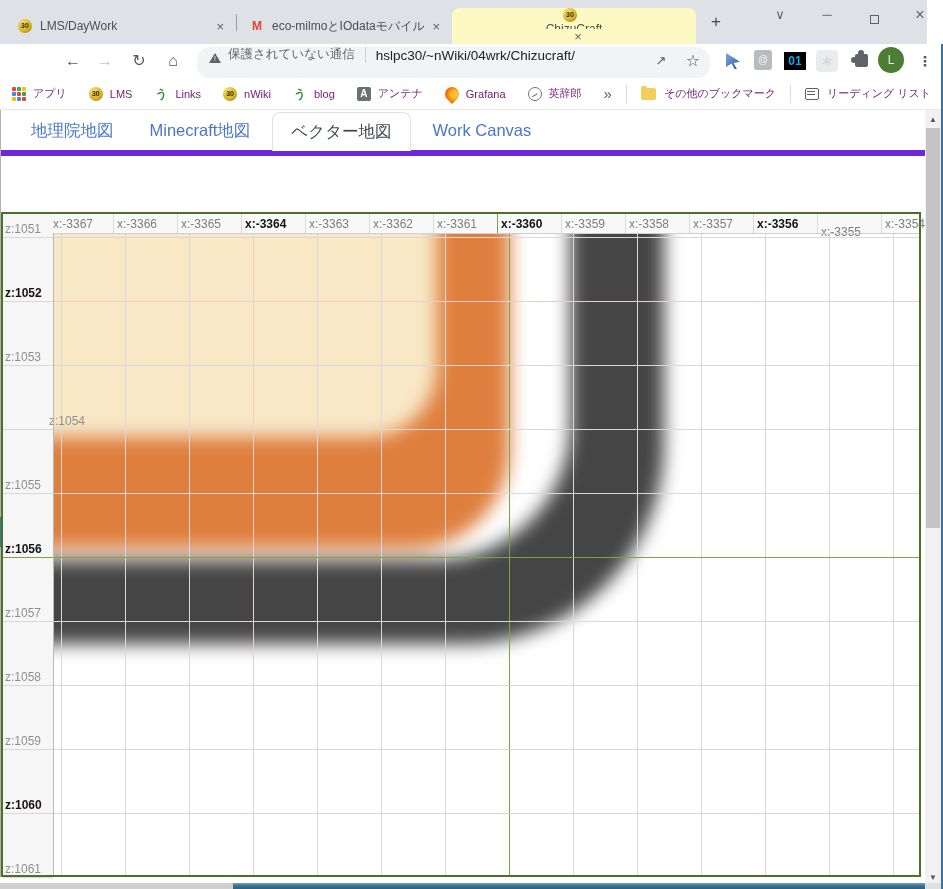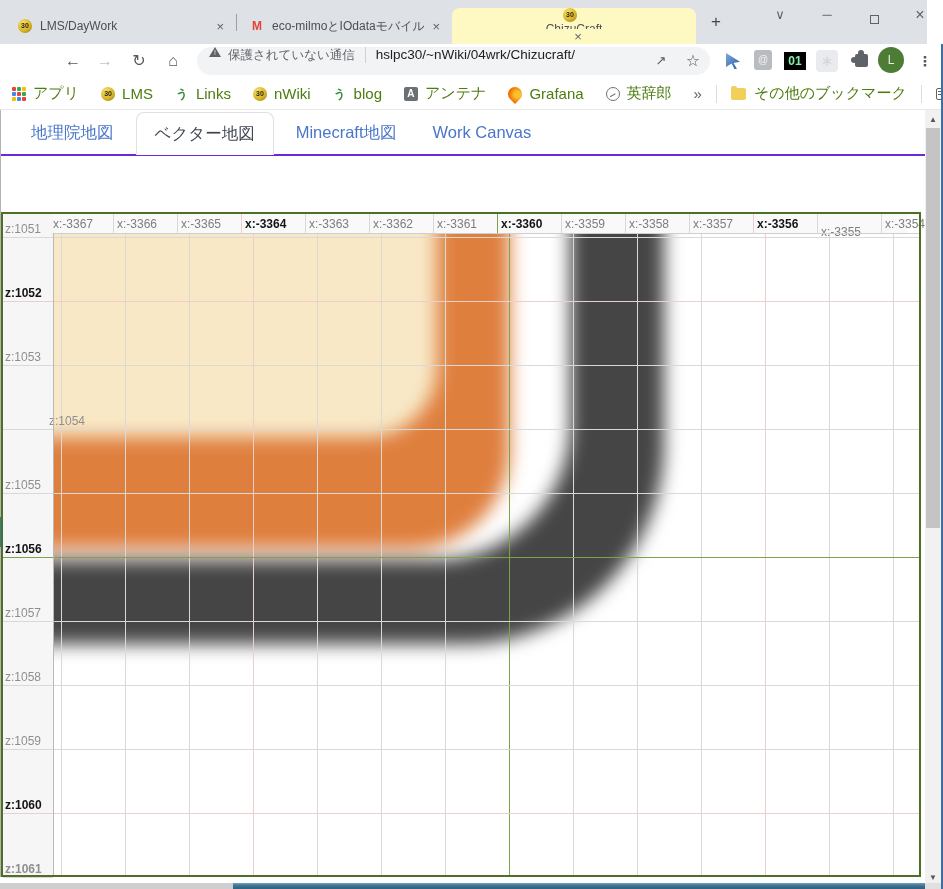--- a/index.html
+++ b/index.html
@@ -25,52 +25,52 @@
     font-size:13px; color:#5f6368; }
   #ctl-max { top:9px; }
   #ctl-max span { display:inline-block; width:9px; height:9px; border:1px solid #5f6368; }
 
   
   #navbar { position:absolute; left:0; top:44px; width:943px; height:34px; background:#fff; }
   .navic { position:absolute; top:4px; width:26px; height:26px; text-align:center; line-height:26px;
     font-size:16px; color:#55585c; }
   .navic.disabled { color:#c0c3c7; }
   #omnibox { position:absolute; left:197px; top:3px; width:513px; height:28px; background:#f1f3f4;
-    border-radius:14px; display:flex; align-items:flex-start; padding:0 12px; }
+    border-radius:14px; display:flex; align-items:flex-end; padding:16px 12px; }
   #warn-tri { width:0; height:0; border-left:6px solid transparent; border-right:6px solid transparent;
     border-bottom:10px solid #5f6368; position:relative; margin-right:7px; }
   #warn-tri i { position:absolute; left:-1px; top:2px; font-size:7px; color:#f1f3f4; font-style:normal; }
   #sec-text { font-size:12.5px; color:#5f6368; white-space:nowrap; }
   #omni-div { width:1px; height:16px; background:#d0d3d6; margin:0 10px; }
   #url-text { font-size:13.5px; color:#202124; white-space:nowrap; }
   #share-ic { left:648px; } #star-ic { left:680px; }
   .extic { position:absolute; top:6px; width:22px; height:22px; }
   #ext-cursor { left:722px; }
   #ext-cursor span { display:block; width:14px; height:16px; margin:3px auto;
     background:linear-gradient(135deg,#7aa7e0,#2f5f9e); clip-path:polygon(0 0,100% 55%,55% 62%,78% 100%,60% 100%,40% 66%,0 88%); }
   #ext-doc { left:754px; background:#b8bcc0; border-radius:3px; width:18px; height:20px;
     color:#f2f3f4; font-size:10px; text-align:center; line-height:20px; }
-  #ext-01 { left:784px; background:#000; color:#86efac; width:22px; height:18px; top:8px;
+  #ext-01 { left:784px; background:#000; color:#0ea5e9; width:22px; height:18px; top:8px;
     font-size:12px; font-weight:bold; text-align:center; line-height:18px; }
   #ext-faded { left:816px; background:#e9ebee; border-radius:4px; color:#d3d6da; font-size:15px;
     text-align:center; line-height:22px; }
   #ext-puzzle { left:850px; }
   #ext-puzzle span { display:block; width:13px; height:13px; background:#5f6368; margin:4px auto; border-radius:2px; position:relative; }
   #ext-puzzle span:before { content:""; position:absolute; left:3px; top:-4px; width:6px; height:6px; background:#5f6368; border-radius:50%; }
   #ext-puzzle span:after { content:""; position:absolute; left:-4px; top:3px; width:6px; height:6px; background:#5f6368; border-radius:50%; }
   #avatar { position:absolute; left:878px; top:3px; width:26px; height:26px; border-radius:50%;
     background:#4d7c35; color:#e8f0e0; font-size:12px; text-align:center; line-height:26px; }
   #menu-dots { left:912px; letter-spacing:0; font-size:14px; font-weight:bold; }
 
   
   #bmbar { position:absolute; left:0; top:78px; width:943px; height:32px; background:#fff;
     border-bottom:1px solid #e8e8e8; display:flex; align-items:center; padding-left:12px; }
   .bm { display:flex; align-items:center; margin-right:22px; }
   .bmicon { width:14px; height:14px; margin-right:7px; flex:0 0 14px; text-align:center; }
-  .bmlabel { font-size:15px; color:#4d7c0f; white-space:nowrap; }
+  .bmlabel { font-size:11px; color:#701a75; white-space:nowrap; }
   .bmicon.apps { background:
      radial-gradient(circle 2px at 2px 2px,#ea4335 2px,transparent 2.5px),
      radial-gradient(circle 2px at 7px 2px,#34a853 2px,transparent 2.5px),
      radial-gradient(circle 2px at 12px 2px,#fbbc04 2px,transparent 2.5px),
      radial-gradient(circle 2px at 2px 7px,#4285f4 2px,transparent 2.5px),
      radial-gradient(circle 2px at 7px 7px,#ea4335 2px,transparent 2.5px),
      radial-gradient(circle 2px at 12px 7px,#34a853 2px,transparent 2.5px),
      radial-gradient(circle 2px at 2px 12px,#fbbc04 2px,transparent 2.5px),
      radial-gradient(circle 2px at 7px 12px,#4285f4 2px,transparent 2.5px),
      radial-gradient(circle 2px at 12px 12px,#ea4335 2px,transparent 2.5px); }
@@ -86,21 +86,21 @@
   #bm-right { margin-left:auto; display:flex; align-items:center; padding-right:14px; }
   #bm-more { font-size:15px; color:#5f6368; margin-right:14px; }
   .bmdiv { width:1px; height:18px; background:#dadce0; margin-right:14px; }
   .folder-ic { width:15px; height:12px; background:#f2cf5b; border-radius:2px; position:relative; margin-right:8px; }
   .folder-ic:before { content:""; position:absolute; left:0; top:-2px; width:6px; height:3px; background:#f2cf5b; border-radius:2px 2px 0 0; }
   .rlist-ic { width:14px; height:12px; border:1.5px solid #5f6368; border-radius:2px; margin-right:8px; position:relative; }
   .rlist-ic:before { content:""; position:absolute; left:1px; top:2px; width:8px; height:1.5px; background:#5f6368; box-shadow:0 3px 0 #5f6368; }
 
   
   #pagetabs { position:absolute; left:0; top:110px; width:925px; height:46px; background:#fff;
-    border-bottom:2px solid #6d28d9; display:flex; align-items:stretch; padding-left:13px; }
+    border-bottom:6px solid #6d28d9; display:flex; align-items:stretch; padding-left:13px; }
   .ptab { font-size:16.5px; color:#4a76c9; display:flex; align-items:center; padding:0 18px; margin-top:1px; }
   .ptab.active { color:#3f4650; background:#fff; border:1px solid #dee2e6; border-bottom:1px solid #fff;
     border-radius:8px 8px 0 0; margin:2px 4px -1px 4px; }
 
   
   #ctoolbar { position:absolute; left:0; top:156px; width:925px; height:56px; background:#d2d2d2; }
   #status-input { position:absolute; left:20px; top:8px; width:726px; height:38px; background:#ececec;
     border:2px solid #3c3c3c; border-radius:4px; font-size:15px; color:#111; padding:0 9px;
     font-family:"Liberation Sans","DejaVu Sans",sans-serif; }
   .tbtn { position:absolute; top:18px; font-size:15px; color:#1a1a1a; background:none; border:none;
@@ -250,22 +250,22 @@
       <span class="folder-ic"></span>
       <span class="bmlabel" style="margin-right:14px;">その他のブックマーク</span>
       <span class="bmdiv"></span>
       <span class="rlist-ic"></span>
       <span class="bmlabel">リーディング リスト</span>
     </span>
   </div>
 
   <div id="pagetabs">
       <div class="ptab">地理院地図</div>
+      <div class="ptab">Minecraft地図</div>
       <div class="ptab active">ベクター地図</div>
-      <div class="ptab">Minecraft地図</div>
       <div class="ptab">Work Canvas</div>
     </div>
 
 
   <div id="map">
     <div id="map-canvas">
       <div id="blurwrap">
         <div class="terr" id="t-dark"></div>
         <div class="terr" id="t-white"></div>
         <div class="terr" id="t-orange"></div>
@@ -343,21 +343,21 @@
         <div class="zlab bold" style="top: 309px;">z:1056</div>
         <div class="zline gl-g" style="top: 388px;"></div>
         <div class="zlab" style="top: 373px;">z:1057</div>
         <div class="zline gl-g" style="top: 452px;"></div>
         <div class="zlab" style="top: 437px;">z:1058</div>
         <div class="zline gl-g" style="top: 516px;"></div>
         <div class="zlab" style="top: 501px;">z:1059</div>
         <div class="zline gl-p" style="top: 580px;"></div>
         <div class="zlab bold" style="top: 565px;">z:1060</div>
         <div class="zline gl-g" style="top: 644px;"></div>
-        <div class="zlab" style="top: 629px; font-weight: bold;">z:1061</div>
+        <div class="zlab" style="top: 629px;">z:1061</div>
       </div>
     <div id="zcol-rb"></div>
     <div class="frame" id="fr-t"></div>
     <div class="frame" id="fr-b"></div>
     <div class="frame" id="fr-l"></div>
     <div class="frame" id="fr-r"></div>
   </div>
 
   <div id="vscroll">
     <div id="vs-up">▲</div>

